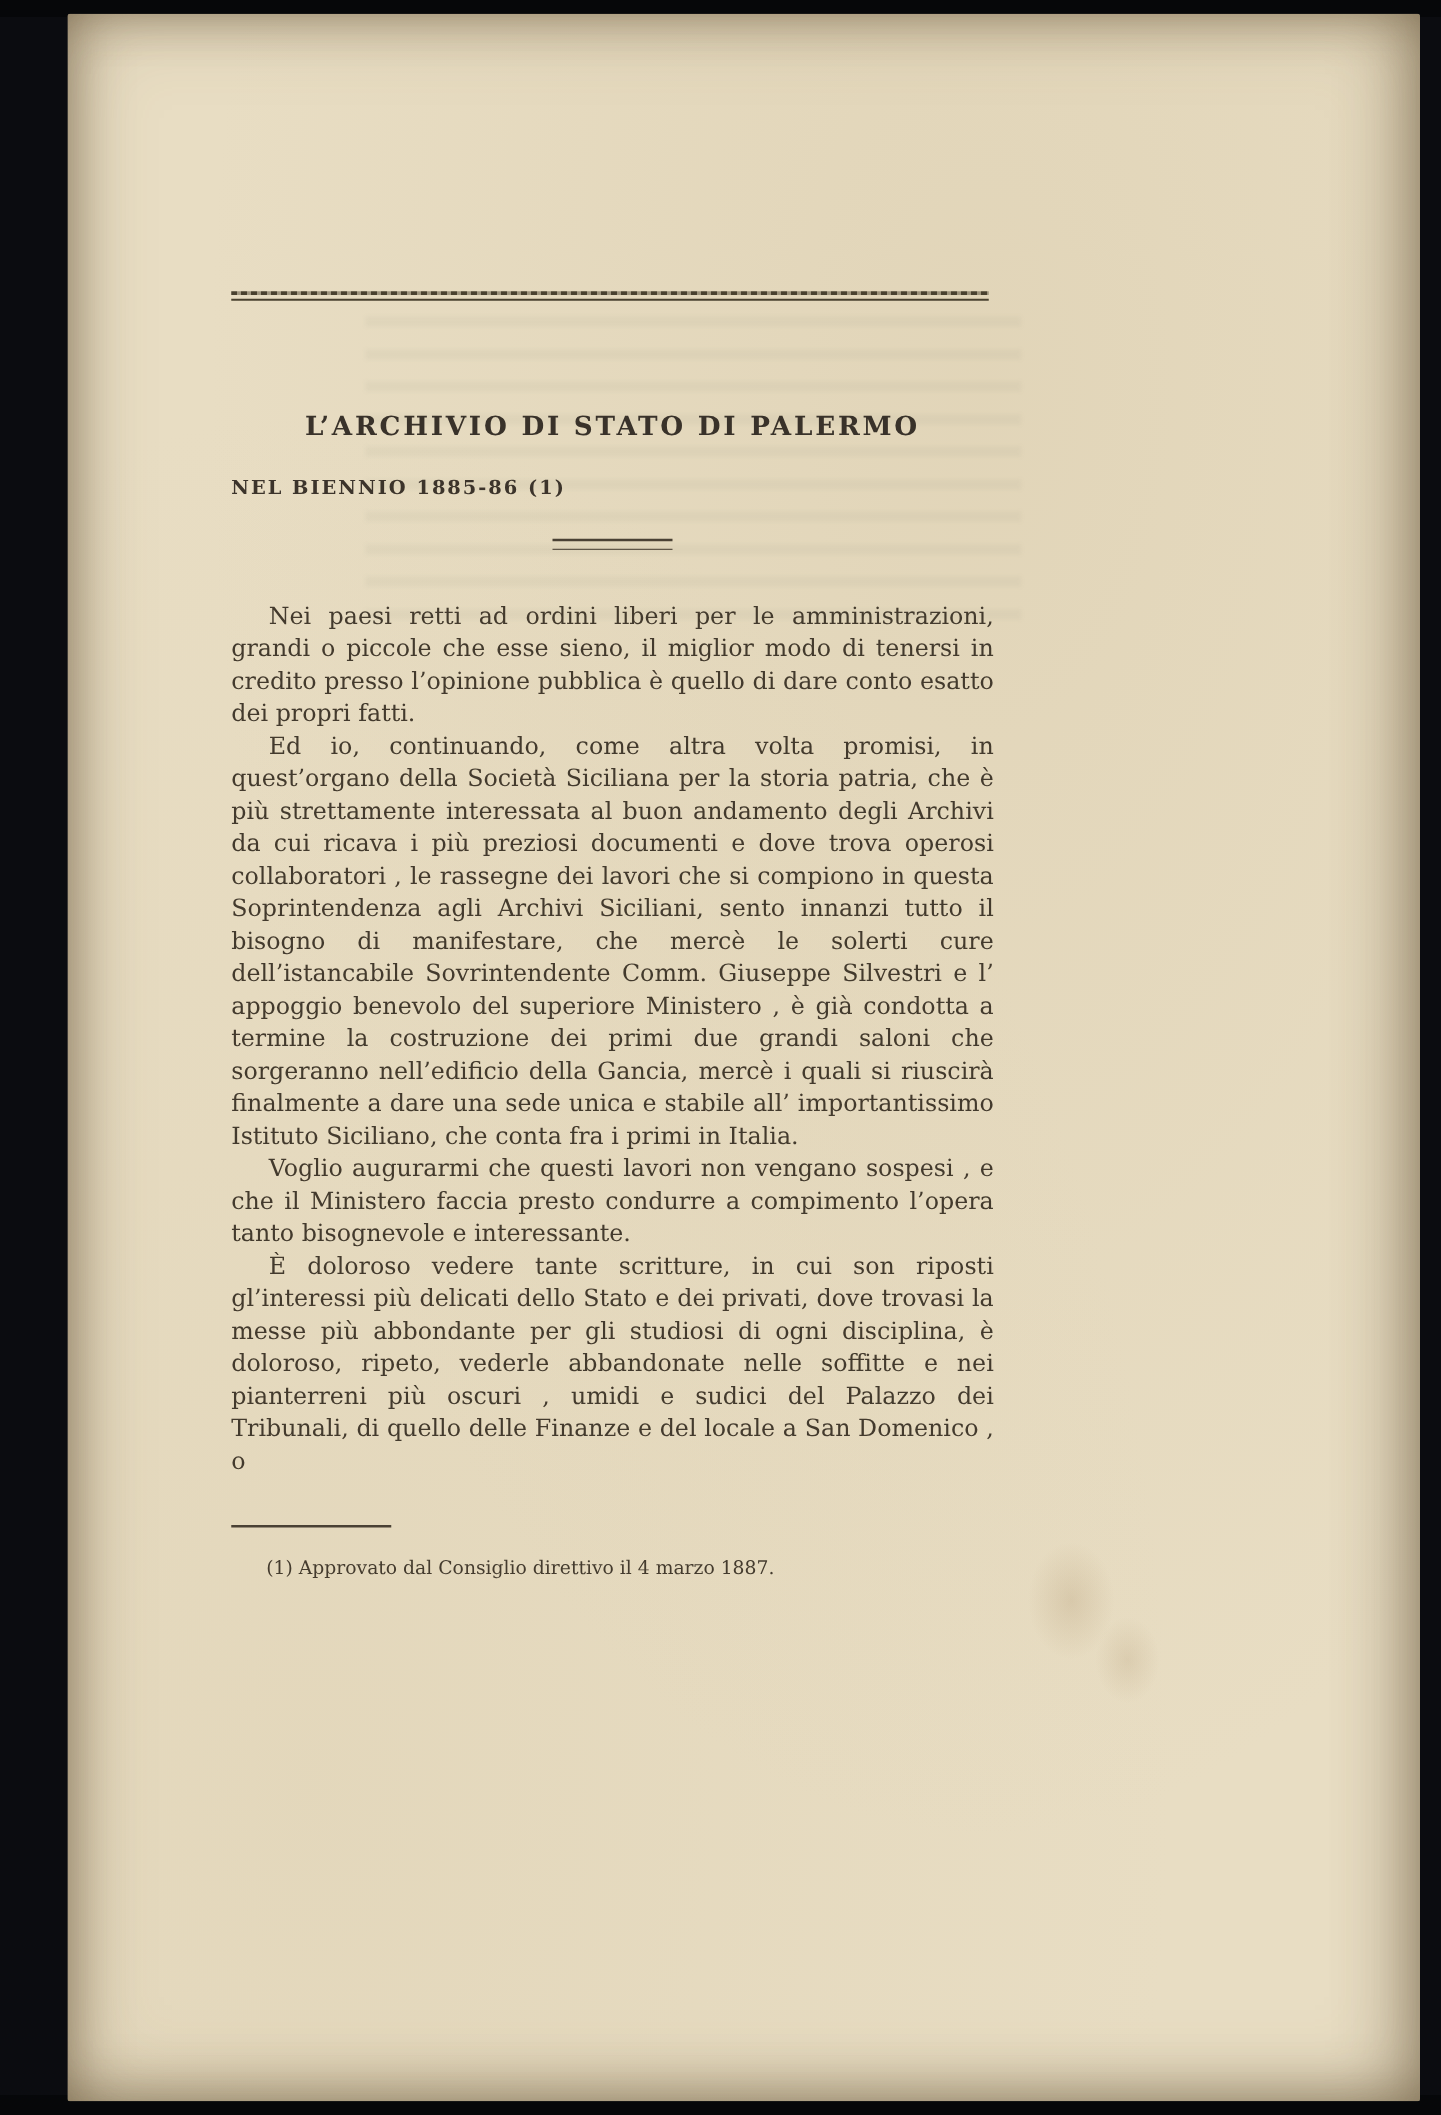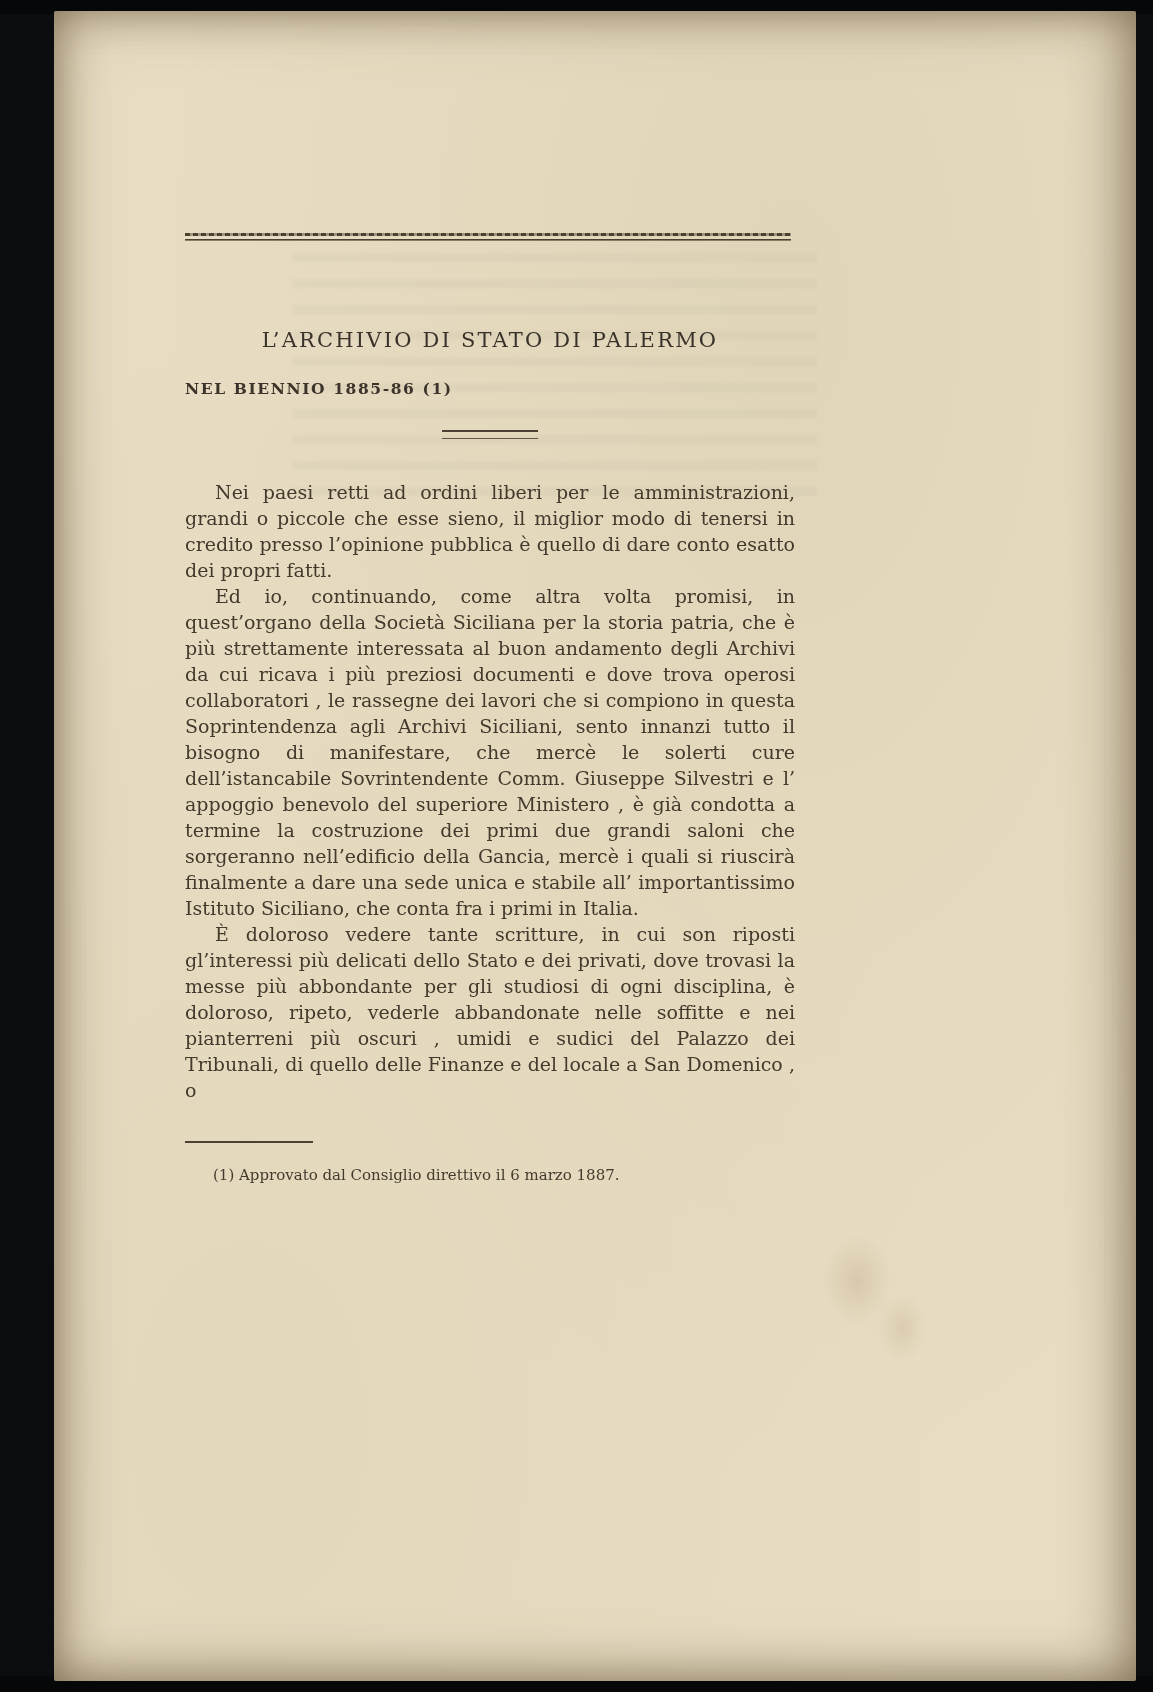--- a/index.html
+++ b/index.html
@@ -83,21 +83,21 @@
       linear-gradient(#49412f, #49412f);
     background-size: 100% 3px, 100% 1.6px;
     background-position: 0 0, 0 6.4px;
     background-repeat: no-repeat;
   }
 
   .title {
     margin: 86px 0 18px 0;
     text-align: center;
     font-size: 21px;
-    font-weight: 400;
+    font-weight: 700;
     letter-spacing: 2.2px;
     color: #39322a;
   }
 
   .subtitle {
     margin: 27px 0 0 0;
     text-align: left;
     font-size: 15.5px;
     font-weight: 700;
     letter-spacing: 1.6px;
@@ -153,22 +153,23 @@
 
       <h1 class="title">L’ARCHIVIO DI STATO DI PALERMO</h1>
 
       <h2 class="subtitle">NEL BIENNIO 1885-86 (1)</h2>
 
       <div class="divider"></div>
 
       <div class="body-text">
         <p>Nei paesi retti ad ordini liberi per le amministrazioni, grandi o piccole che esse sieno, il miglior modo di tenersi in credito presso l’opinione pubblica è quello di dare conto esatto dei propri fatti.</p>
         <p>Ed io, continuando, come altra volta promisi, in quest’organo della Società Siciliana per la storia patria, che è più strettamente interessata al buon andamento degli Archivi da cui ricava i più preziosi documenti e dove trova operosi collaboratori , le rassegne dei lavori che si compiono in questa Soprintendenza agli Archivi Siciliani, sento innanzi tutto il bisogno di manifestare, che mercè le solerti cure dell’istancabile Sovrintendente Comm. Giuseppe Silvestri e l’ appoggio benevolo del superiore Ministero , è già condotta a termine la costruzione dei primi due grandi saloni che sorgeranno nell’edificio della Gancia, mercè i quali si riuscirà finalmente a dare una sede unica e stabile all’ importantissimo Istituto Siciliano, che conta fra i primi in Italia.</p>
+        <p>Voglio augurarmi che questi lavori non vengano sospesi , e che il Ministero faccia presto condurre a compimento l’opera tanto bisognevole e interessante.</p>
         <p>È doloroso vedere tante scritture, in cui son riposti gl’interessi più delicati dello Stato e dei privati, dove trovasi la messe più abbondante per gli studiosi di ogni disciplina, è doloroso, ripeto, vederle abbandonate nelle soffitte e nei pianterreni più oscuri , umidi e sudici del Palazzo dei Tribunali, di quello delle Finanze e del locale a San Domenico , o</p>
       </div>
 
       <div class="footnote-rule"></div>
 
-      <p class="footnote">(1) Approvato dal Consiglio direttivo il 6 marzo 1887.</p>
+      <p class="footnote">(1) Approvato dal Consiglio direttivo il 4 marzo 1887.</p>
 
     </div>
   </div>
 </div>
 
 </body></html>

